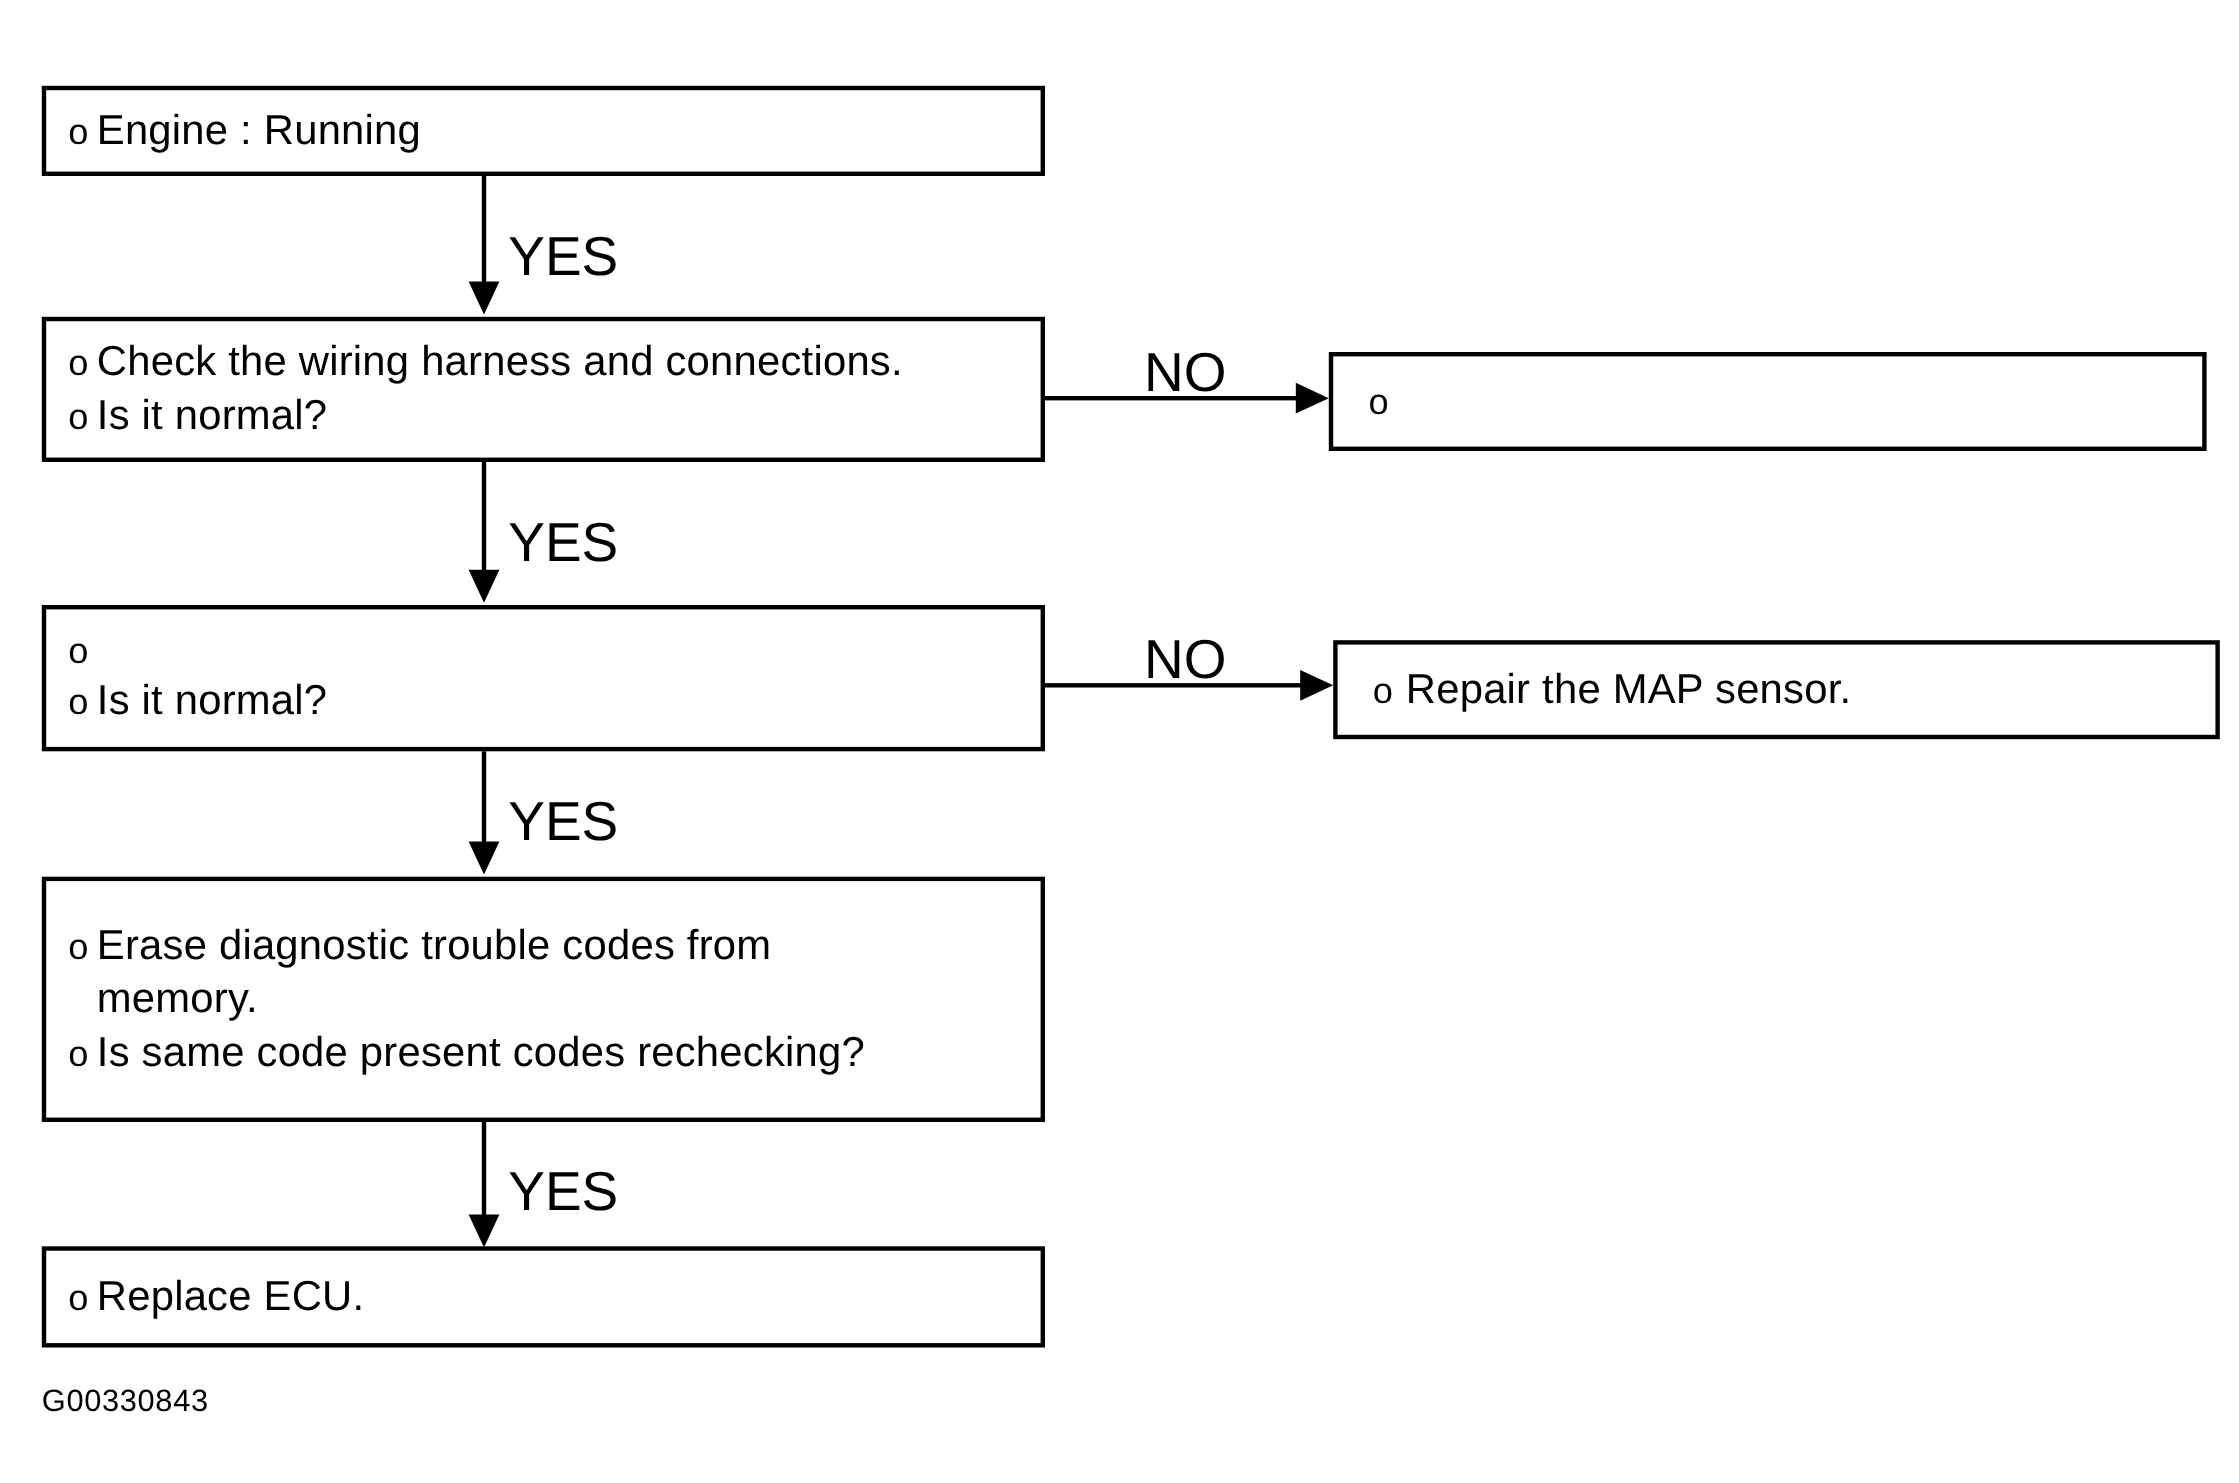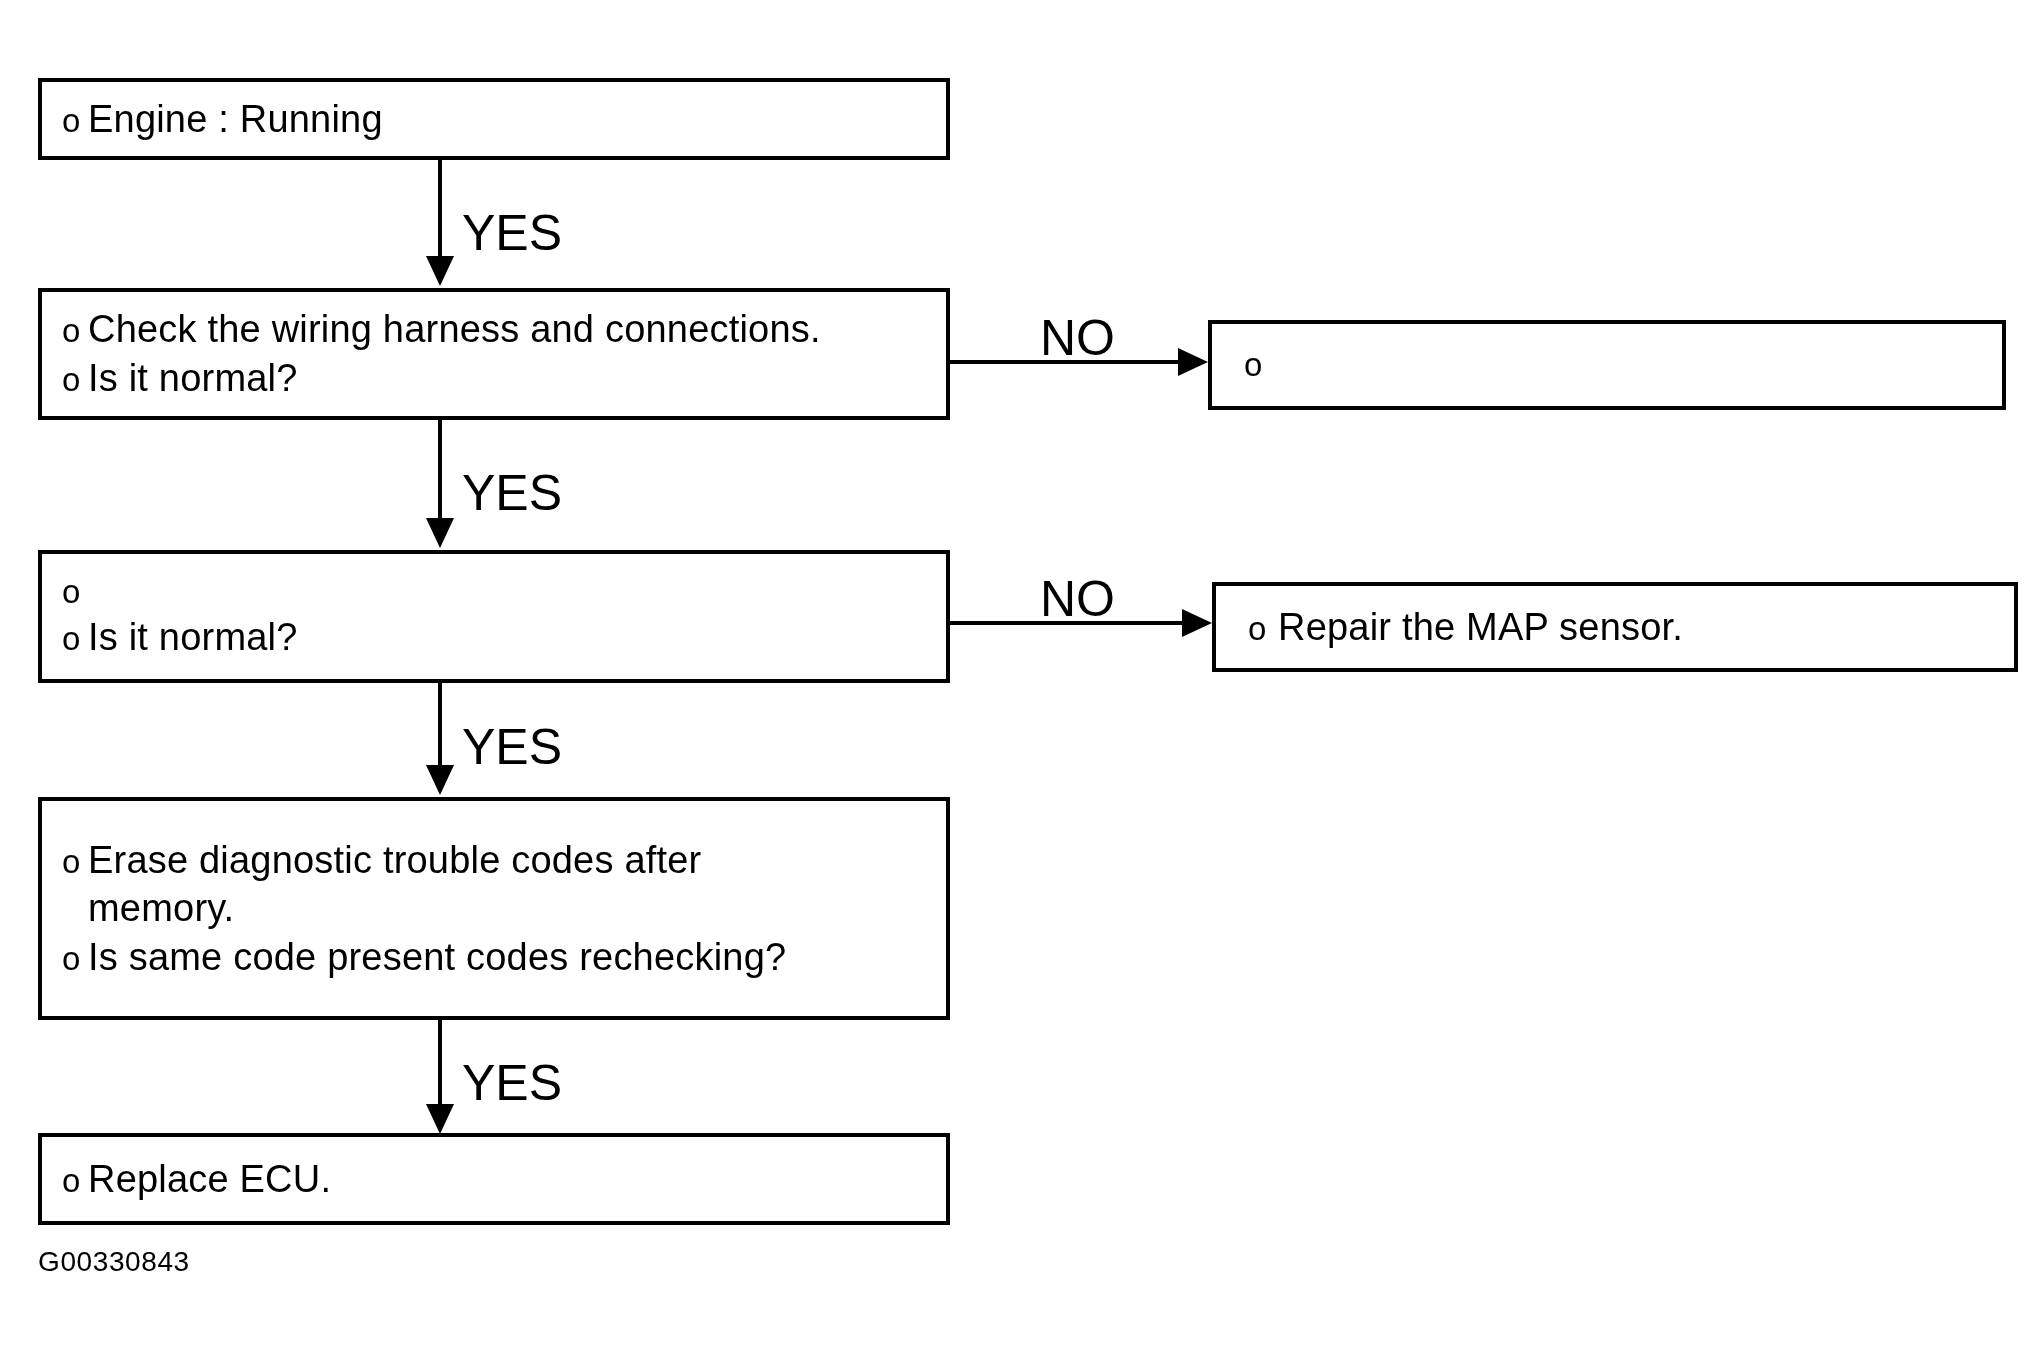--- a/index.html
+++ b/index.html
@@ -85,20 +85,21 @@
     line-height: 1;
     white-space: nowrap;
   }
 
   .figure-code {
     position: absolute;
     font-size: 28px;
     line-height: 1;
     letter-spacing: 0.6px;
     white-space: nowrap;
+    margin-top: 12px;
   }
 </style>
 </head>
 <body>
 
 <div id="page">
 
   <div class="node" style="left:38px; top:78px; width:912px; height:82px;">
     <div class="line">
       <span class="bullet">o</span>
@@ -156,21 +157,21 @@
     </div>
   </div>
 
   <div class="vline" style="left:438px; top:683px; height:84px;"></div>
   <div class="arrow-down" style="left:426px; top:765px;"></div>
   <div class="edge-label" style="left:462px; top:722px;">YES</div>
 
   <div class="node" style="left:38px; top:797px; width:912px; height:223px;">
     <div class="line">
       <span class="bullet">o</span>
-      <span class="txt">Erase diagnostic trouble codes after</span>
+      <span class="txt">Erase diagnostic trouble codes from</span>
     </div>
     <div class="line">
       <span class="bullet blank">&nbsp;</span>
       <span class="txt">memory.</span>
     </div>
     <div class="line">
       <span class="bullet">o</span>
       <span class="txt">Is same code present codes rechecking?</span>
     </div>
   </div>

